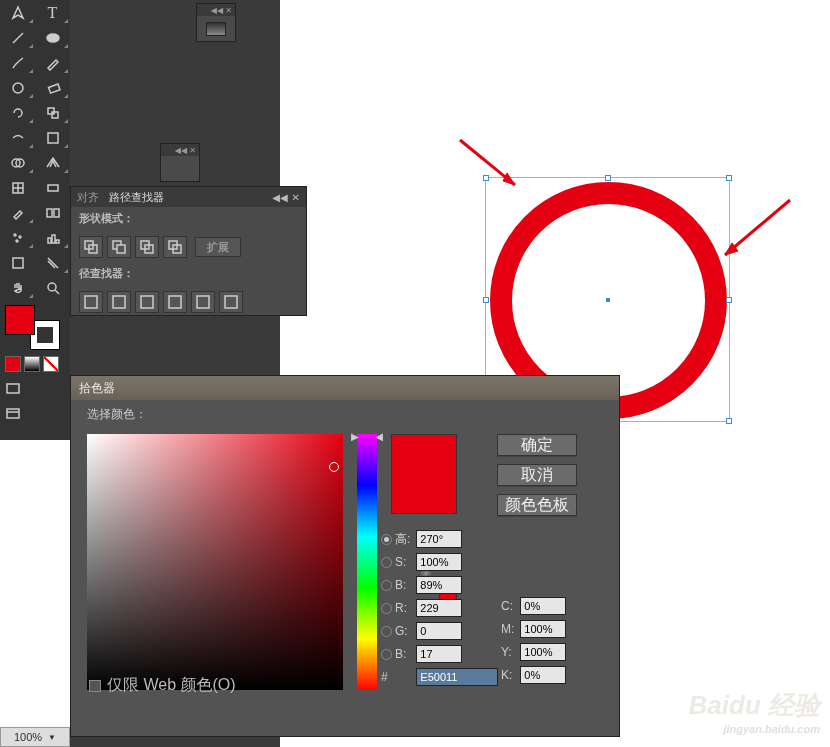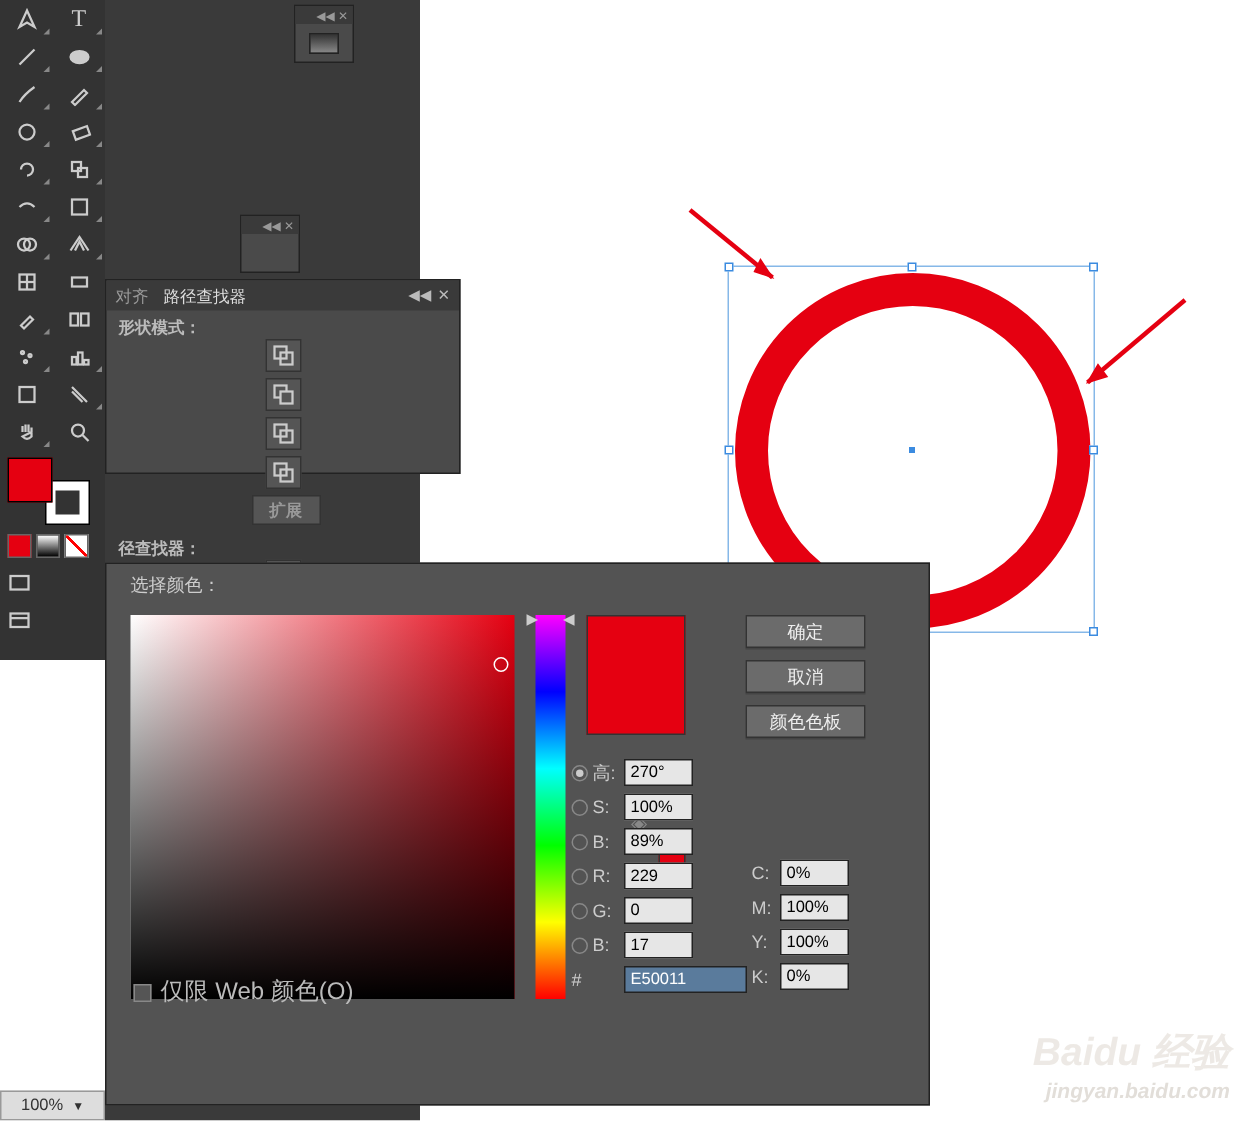--- a/index.html
+++ b/index.html
@@ -27,21 +27,21 @@
 .mini-panel-body { height: 25px; display: flex; align-items: center; justify-content: center; }
 .mini-grad { width: 20px; height: 14px; background: linear-gradient(#333,#888); border: 1px solid #222; }
 
 
 .pathfinder { position: absolute; left: 70px; top: 186px; width: 237px; height: 130px; background: #4a4a4a; border: 1px solid #222; color: #bbb; font-size: 11px; }
 .pf-header { background: #3a3a3a; height: 20px; display: flex; align-items: center; padding: 0 6px; gap: 10px; }
 .pf-tab { color: #999; }
 .pf-tab.active { color: #ddd; }
 .pf-close { margin-left: auto; font-size: 10px; cursor: pointer; display:flex; gap:4px; }
 .pf-section { padding: 4px 8px; font-weight: bold; }
-.pf-btns { display: flex; gap: 4px; align-items: center; margin-top: 0; flex-direction: column; }
+.pf-btns { display: flex; gap: 4px; align-items: center; margin-top: 10px; }
 .pf-btn { width: 24px; height: 22px; background: #555; border: 1px solid #333; display: flex; align-items: center; justify-content: center; cursor: pointer; }
 .pf-expand { width: 46px; height: 20px; background: #555; border: 1px solid #333; font-size: 11px; color: #999; display:flex; align-items:center; justify-content:center; margin-left:4px; cursor:pointer; }
 
 
 .canvas { position: absolute; left: 280px; top: 0; right: 0; height: 490px; background: #fff; }
 .bbox { position: absolute; left: 205px; top: 177px; width: 245px; height: 245px; border: 1px solid #86b8e8; }
 .handle { position: absolute; width: 6px; height: 6px; background: #fff; border: 1px solid #3b8be0; }
 .h-tl{left:-3px;top:-3px}.h-tr{right:-3px;top:-3px}.h-bl{left:-3px;bottom:-3px}.h-br{right:-3px;bottom:-3px}
 .h-t{left:50%;top:-3px;margin-left:-3px}.h-b{left:50%;bottom:-3px;margin-left:-3px}
 .h-l{top:50%;left:-3px;margin-top:-3px}.h-r{top:50%;right:-3px;margin-top:-3px}
@@ -58,36 +58,36 @@
 .pk-slider { width: 20px; height: 256px; margin-top: 18px; position: relative; }
 .hue { width: 100%; height: 100%; background: linear-gradient(to bottom, #f0f, #00f, #0ff, #0f0, #ff0, #f00); }
 .hue-arrows { position: absolute; top: -3px; left: -6px; right: -6px; display: flex; justify-content: space-between; font-size: 10px; color: #ccc; }
 .pk-preview { display: flex; flex-direction: column; align-items: center; margin-top: 18px; }
 .pv-big { width: 66px; height: 80px; background: #e50011; border: 1px solid #333; }
 .pv-small { width: 18px; height: 18px; background: #e50011; border: 1px solid #333; margin-top: 6px; margin-left: 48px; }
 .cube-icon { color: #888; font-size: 14px; margin: 50px 0 0 4px; }
 
 .pk-right { margin-top: 18px; flex: 1; }
 .pk-buttons { display: flex; flex-direction: column; gap: 8px; align-items: center; }
-.pk-btn { width: 80px; height: 22px; background: #6b6b6b; border: 1px solid #333; color: #eee; font-size: 12px; cursor: pointer; display:flex; align-items:center; justify-content:center; box-shadow: 0 1px 0 #444; }
+.pk-btn { width: 80px; height: 22px; background: #6b6b6b; border: 1px solid #333; color: #eee; font-size: 16px; cursor: pointer; display:flex; align-items:center; justify-content:center; box-shadow: 0 1px 0 #444; }
 
 .pk-values { position: absolute; left: 310px; top: 130px; display: grid; grid-template-columns: auto auto auto; gap: 5px 6px; align-items: center; font-size: 12px; }
 .pk-values2 { position: absolute; left: 430px; top: 197px; display: grid; grid-template-columns: auto auto; gap: 5px 6px; align-items: center; font-size: 12px; }
 .radio { width: 11px; height: 11px; border-radius: 50%; border: 1px solid #888; display: inline-block; margin-right: 3px; vertical-align: middle; cursor:pointer; }
 .radio.on::after { content: ''; display: block; width: 5px; height: 5px; background: #ccc; border-radius: 50%; margin: 2px; }
 .val-input { width: 46px; height: 18px; background: #e6e6e6; border: 1px solid #222; color: #000; font-size: 11px; padding: 0 3px; display:flex; align-items:center; }
 .hex-input { width: 82px; background: #5a7b9c; color: #fff; }
 
 .pk-webonly { position: absolute; left: 18px; bottom: 10px; display: flex; align-items: center; gap: 6px; font-size: 16px; color: #bbb; }
 .checkbox { width: 12px; height: 12px; border: 1px solid #888; background: #555; cursor:pointer; }
 
 
 .zoom { position: absolute; left: 0; bottom: 0; height: 20px; width: 70px; background: #ddd; border: 1px solid #999; display: flex; align-items: center; justify-content: center; font-size: 11px; color: #333; }
 .watermark { position: absolute; right: 10px; bottom: 12px; color: #e2dcd4; font-size: 26px; font-weight: bold; font-style: italic; opacity: 0.6; text-align: right; }
-.watermark .sub { font-size: 14px; display: block; color: #cfc9c0; font-style: italic; }
+.watermark .sub { font-size: 11px; display: block; color: #cfc9c0; font-style: italic; }
 
 
 svg.ti { width: 16px; height: 16px; fill: none; stroke: #ccc; stroke-width: 1.5; }
 </style>
 </head>
 <body>
 
 <div class="canvas">
   <div class="bbox">
     <div class="ring"></div>
@@ -386,20 +386,21 @@
   <div class="bottom-tool"><svg class="ti" viewBox="0 0 16 16">
         <rect x="2" y="3" width="12" height="9"></rect>
       </svg></div>
   <div class="bottom-tool"><svg class="ti" viewBox="0 0 16 16">
         <rect x="2" y="3" width="12" height="9"></rect>
         <line x1="2" y1="6" x2="14" y2="6"></line>
       </svg></div>
 </div>
 
 <div class="picker">
+  <div class="pk-title">拾色器</div>
   <div class="pk-body">
     <span class="pk-label">选择颜色：</span>
     <div class="pk-field">
       <div style="position:absolute;right:4px;top:28px;width:10px;height:10px;border:1px solid #fff;border-radius:50%"></div>
     </div>
     <div class="pk-slider">
       <div class="hue-arrows">
           <span>▶</span>
           <span>◀</span>
         </div>

